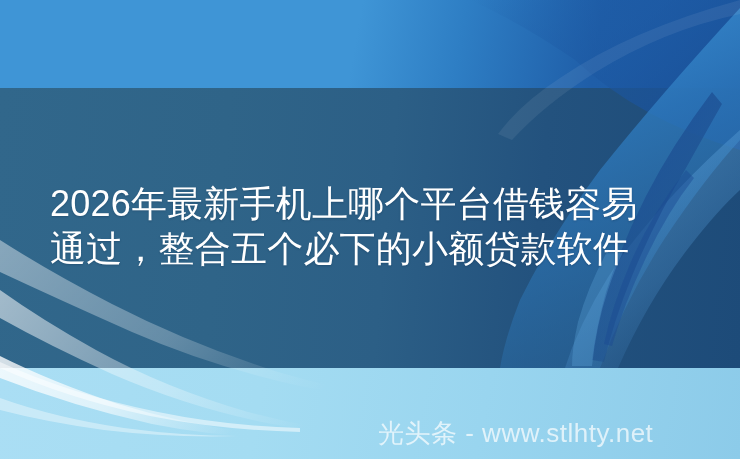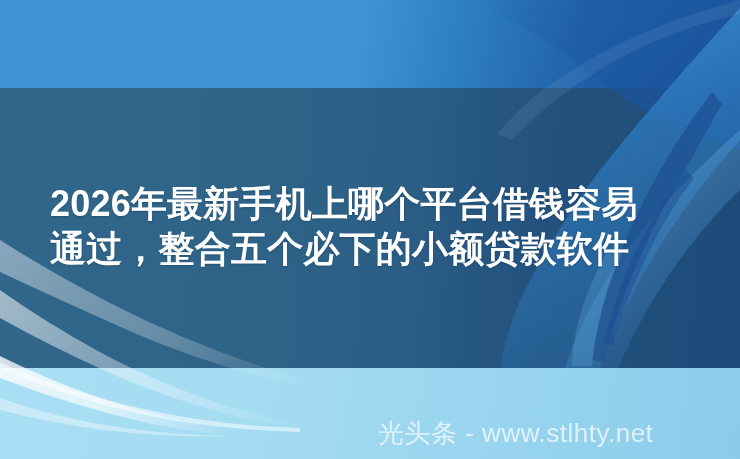--- a/index.html
+++ b/index.html
@@ -88,21 +88,21 @@
 
   
   .headline {
     position: absolute;
     left: 50px;
     top: 181px;
     width: 660px;
     color: #ffffff;
     font-size: 36px;
     line-height: 45px;
-    font-weight: 700;
+    font-weight: 400;
     letter-spacing: 0.2px;
     white-space: pre-line;
     text-shadow: 0 1px 2px rgba(10, 40, 70, 0.28);
   }
 
   
   .watermark {
     position: absolute;
     left: 378px;
     top: 418px;

